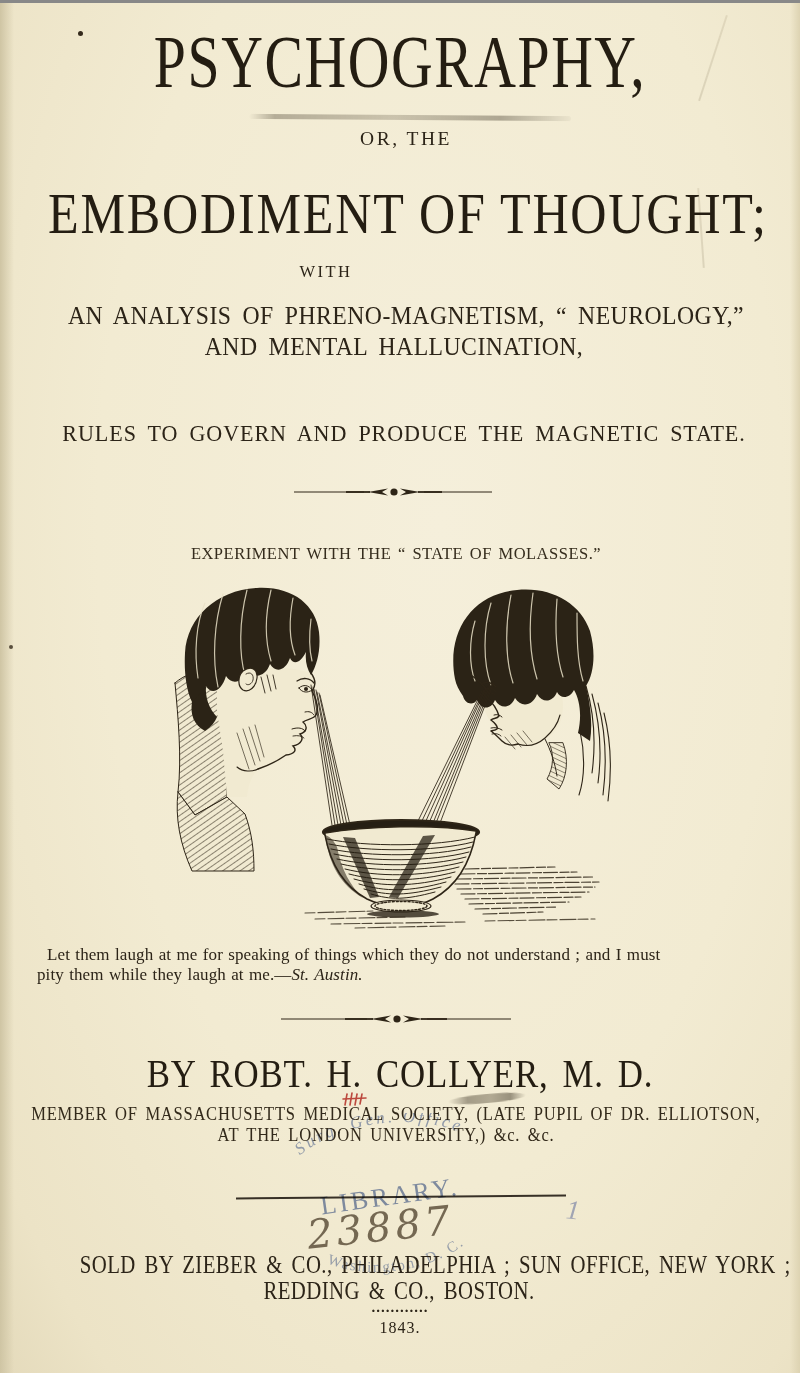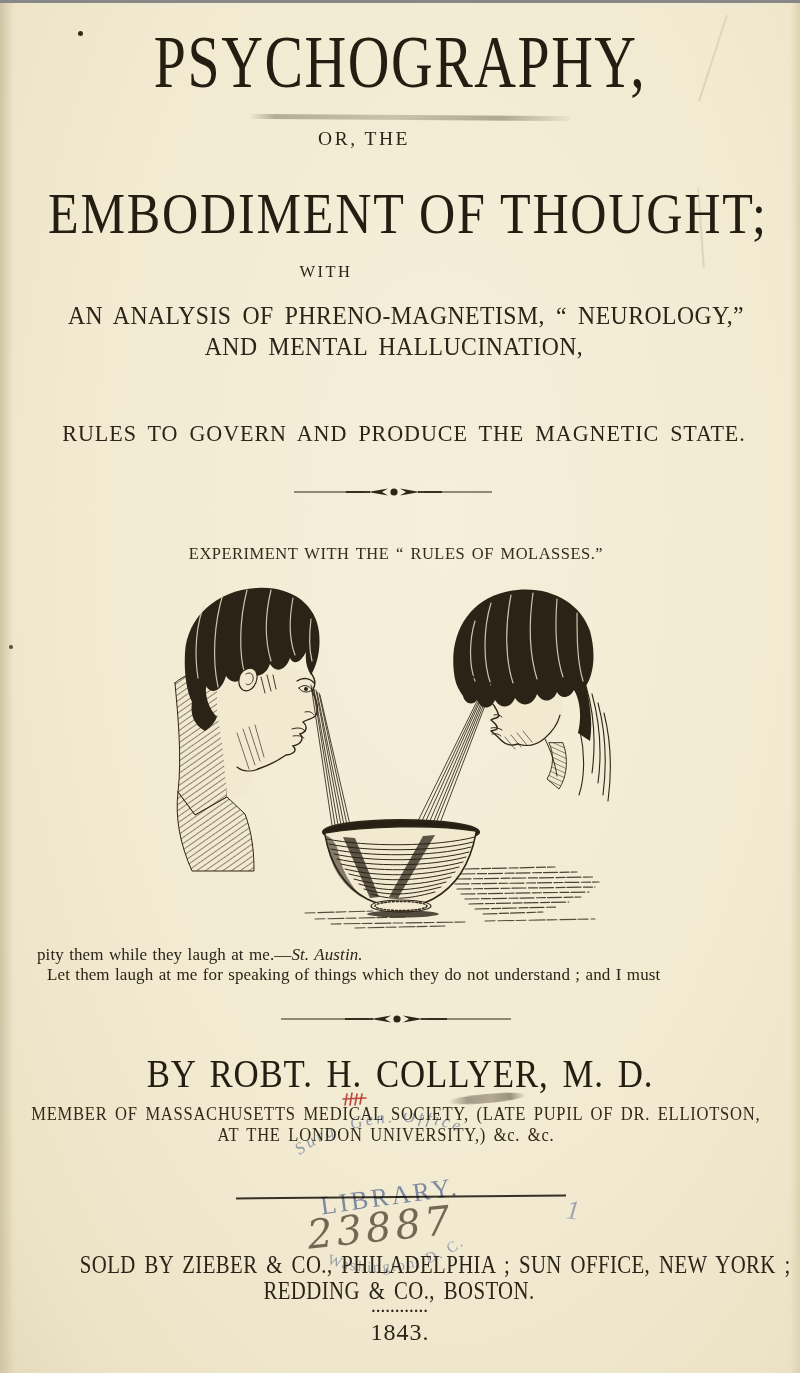--- a/index.html
+++ b/index.html
@@ -27,21 +27,21 @@
   .t-with{font-size:16.5px;line-height:1;letter-spacing:2.5px;}
   .t-analysis{font-size:25.5px;line-height:1;letter-spacing:.5px;word-spacing:5px;transform:scaleX(.93);transform-origin:50% 50%;}
   .t-including{font-size:15px;line-height:1;letter-spacing:1.5px;color:#3a3122;}
   .t-rules{font-size:24px;line-height:1;letter-spacing:1px;word-spacing:5px;transform:scaleX(.92);transform-origin:50% 50%;}
   .t-caption{font-size:16.5px;line-height:1;letter-spacing:.5px;word-spacing:2px;color:#352c1d;}
   .t-quote{font-size:17px;line-height:19.5px;letter-spacing:.1px;word-spacing:1px;}
   .t-byline{font-size:41px;line-height:1;letter-spacing:1px;word-spacing:5px;transform:scaleX(.85);transform-origin:50% 50%;color:#241d12;}
   .t-member{font-size:18px;line-height:1;letter-spacing:.8px;word-spacing:3px;transform:scaleX(.92);transform-origin:50% 50%;color:#32291a;}
   .t-imprint{font-size:26px;line-height:1;letter-spacing:.5px;word-spacing:4px;transform:scaleX(.80);transform-origin:50% 50%;}
   .t-dots{font-size:15px;line-height:1;font-weight:bold;letter-spacing:1px;}
-  .t-year{font-size:24px;line-height:1;letter-spacing:1px;}
+  .t-year{font-size:16px;line-height:1;letter-spacing:1px;}
   .pencil-underline{
     height:5px;border-radius:3px;transform:rotate(.4deg);opacity:.6;filter:blur(.5px);
     background:linear-gradient(to right,rgba(110,100,82,0),rgba(105,96,78,.75) 8%,rgba(120,110,90,.55) 45%,rgba(100,92,75,.8) 78%,rgba(120,112,95,.1));
   }
   .pencil-smudge{
     height:9px;border-radius:50%;transform:rotate(-5deg);opacity:.6;filter:blur(.4px);
     background:linear-gradient(92deg,rgba(90,82,68,0),#6f6755 25%,#877e69 55%,#5f5745 80%,rgba(90,82,68,0));
   }
   .speck{border-radius:50%;background:#342a1c;}
   .scratch{width:1.5px;background:linear-gradient(#a89a7c,#8d8164);opacity:.22;filter:blur(.4px);}
@@ -57,21 +57,21 @@
 
   <div class="abs speck" style="left:78px;top:28px;width:5px;height:5px;"></div>
   <div class="abs speck" style="left:9px;top:642px;width:4px;height:4px;opacity:.8;"></div>
   <div class="abs scratch" style="left:712px;top:10px;height:90px;transform:rotate(18deg);"></div>
   <div class="abs scratch" style="left:700px;top:185px;height:80px;transform:rotate(-4deg);"></div>
 
   <div class="abs ctr caps t-title" style="left:0;top:22px;width:800px;">PSYCHOGRAPHY,</div>
 
   <div class="abs pencil-underline" style="left:249px;top:112px;width:322px;"></div>
 
-  <div class="abs ctr caps t-orthe" style="left:0;top:126px;width:728px;">OR, THE</div>
+  <div class="abs ctr caps t-orthe" style="left:0;top:126px;width:728px;padding-left:42px;">OR, THE</div>
 
   <div class="abs ctr caps t-embod" style="left:0;top:182px;width:800px;">EMBODIMENT OF THOUGHT;</div>
 
   <div class="abs ctr caps t-with" style="left:0;top:261px;width:652px;">WITH</div>
 
   <div class="abs ctr caps t-analysis" style="left:0;top:300px;width:812px;">AN ANALYSIS OF PHRENO-MAGNETISM, “ NEUROLOGY,”</div>
   <div class="abs ctr caps t-analysis" style="left:0;top:331px;width:788px;">AND MENTAL HALLUCINATION,</div>
 
 
   <div class="abs ctr caps t-rules" style="left:0;top:418px;width:808px;">RULES TO GOVERN AND PRODUCE THE MAGNETIC STATE.</div>
@@ -81,21 +81,21 @@
       <line x1="0" y1="6" x2="70" y2="6" stroke-width="1"></line>
       <line x1="52" y1="6" x2="76" y2="6" stroke-width="1.8"></line>
       <polygon points="74,6 94,2.5 88,6 94,9.5" stroke="none"></polygon>
       <circle cx="100" cy="6" r="3.6" stroke="none"></circle>
       <polygon points="126,6 106,2.5 112,6 106,9.5" stroke="none"></polygon>
       <line x1="124" y1="6" x2="148" y2="6" stroke-width="1.8"></line>
       <line x1="130" y1="6" x2="198" y2="6" stroke-width="1"></line>
     </g>
   </svg>
 
-  <div class="abs ctr caps t-caption" style="left:0;top:543px;width:792px;">EXPERIMENT WITH THE “ RULES OF MOLASSES.”</div>
+  <div class="abs ctr caps t-caption" style="left:0;top:543px;width:792px;">EXPERIMENT WITH THE “ STATE OF MOLASSES.”</div>
 
   <svg class="abs" style="left:165px;top:578px;" width="470" height="352" viewBox="0 0 470 352">
     <defs>
       <pattern id="hL" width="5" height="5" patternUnits="userSpaceOnUse" patternTransform="rotate(55)">
         <rect width="5" height="5" fill="#f1ead1"></rect>
           <line x1="0" y1="0" x2="0" y2="5" stroke="#352c1e" stroke-width="1.1"></line>
       </pattern>
       <pattern id="hR" width="4.5" height="4.5" patternUnits="userSpaceOnUse" patternTransform="rotate(115)">
         <rect width="4.5" height="4.5" fill="#f1ead1"></rect>
           <line x1="0" y1="0" x2="0" y2="4.5" stroke="#352c1e" stroke-width="1"></line>
@@ -214,22 +214,22 @@
         <line x1="140" y1="332" x2="208" y2="330"></line>
           <line x1="150" y1="338" x2="240" y2="336"></line>
         <line x1="166" y1="343" x2="300" y2="341"></line>
           <line x1="190" y1="347" x2="280" y2="345"></line>
         <line x1="320" y1="340" x2="430" y2="338"></line>
       </g>
     </g>
   </svg>
 
   <div class="abs t-quote" style="left:37px;top:942px;width:730px;">
+    <div style="text-indent:10px;">Let them laugh at me for speaking of things which they do not understand ; and I must</div>
     <div><span>pity them while they laugh at me.—</span><i>St. Austin.</i></div>
-    <div style="text-indent:10px;">Let them laugh at me for speaking of things which they do not understand ; and I must</div>
   </div>
 
   <svg class="abs" style="left:281px;top:1010px;" width="230" height="12" viewBox="0 0 230 12">
     <g fill="#2e2517" stroke="#2e2517">
       <line x1="0" y1="6" x2="86" y2="6" stroke-width="1"></line>
       <line x1="64" y1="6" x2="92" y2="6" stroke-width="1.8"></line>
       <polygon points="90,6 110,2.5 104,6 110,9.5" stroke="none"></polygon>
       <circle cx="116" cy="6" r="3.6" stroke="none"></circle>
       <polygon points="142,6 122,2.5 128,6 122,9.5" stroke="none"></polygon>
       <line x1="140" y1="6" x2="166" y2="6" stroke-width="1.8"></line>

